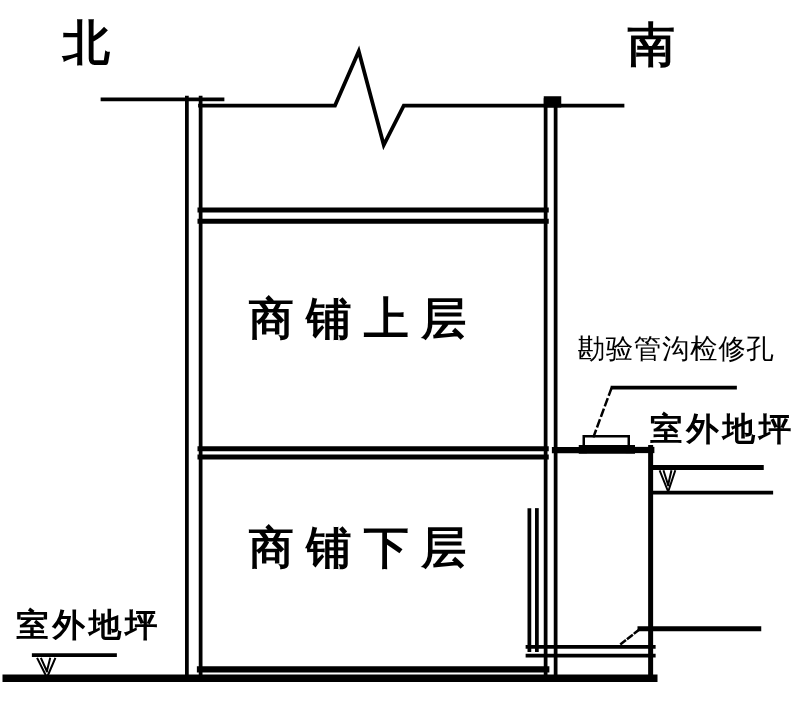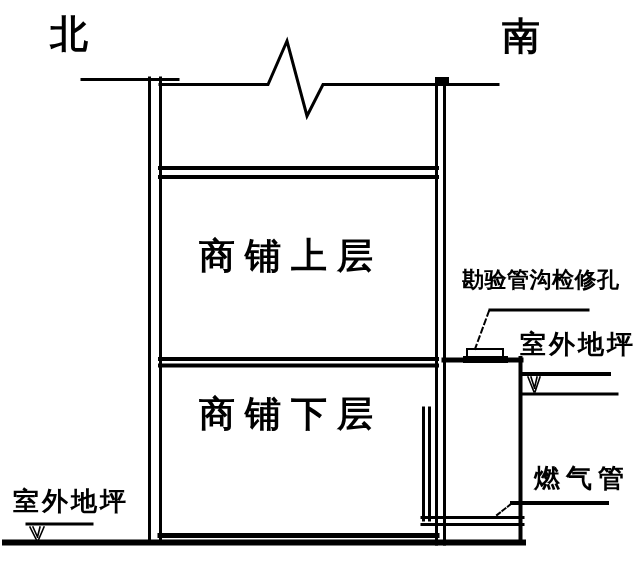--- a/index.html
+++ b/index.html
@@ -37,26 +37,26 @@
     left: 160px;
     width: 252px;
     text-align: center;
     font-size: 36px;
     font-weight: 600;
     letter-spacing: 10px;
     padding-left: 10px;
     box-sizing: border-box;
   }
   .upper-floor-label { top: 236px; }
-  .lower-floor-label { top: 394px; }
+  .lower-floor-label { top: 419px; }
   .inspection-label {
     left: 462px;
     top: 268px;
     font-size: 22px;
-    font-weight: 700;
+    font-weight: 400;
     letter-spacing: 0.5px;
   }
   .ground-right-label {
     left: 520px;
     top: 330px;
     font-size: 26px;
     font-weight: 600;
     letter-spacing: 3px;
   }
   .ground-left-label {
@@ -154,14 +154,13 @@
   <div class="lbl floor-label upper-floor-label">商铺上层</div>
   <div class="lbl floor-label lower-floor-label">商铺下层</div>
 
   <div class="lbl inspection-label">勘验管沟检修孔</div>
 
   <div class="lbl ground-right-label">室外地坪</div>
 
   <div class="lbl ground-left-label">室外地坪</div>
 
 
-  <div class="lbl gas-label">燃气管</div>
 </div>
 
 </body></html>

